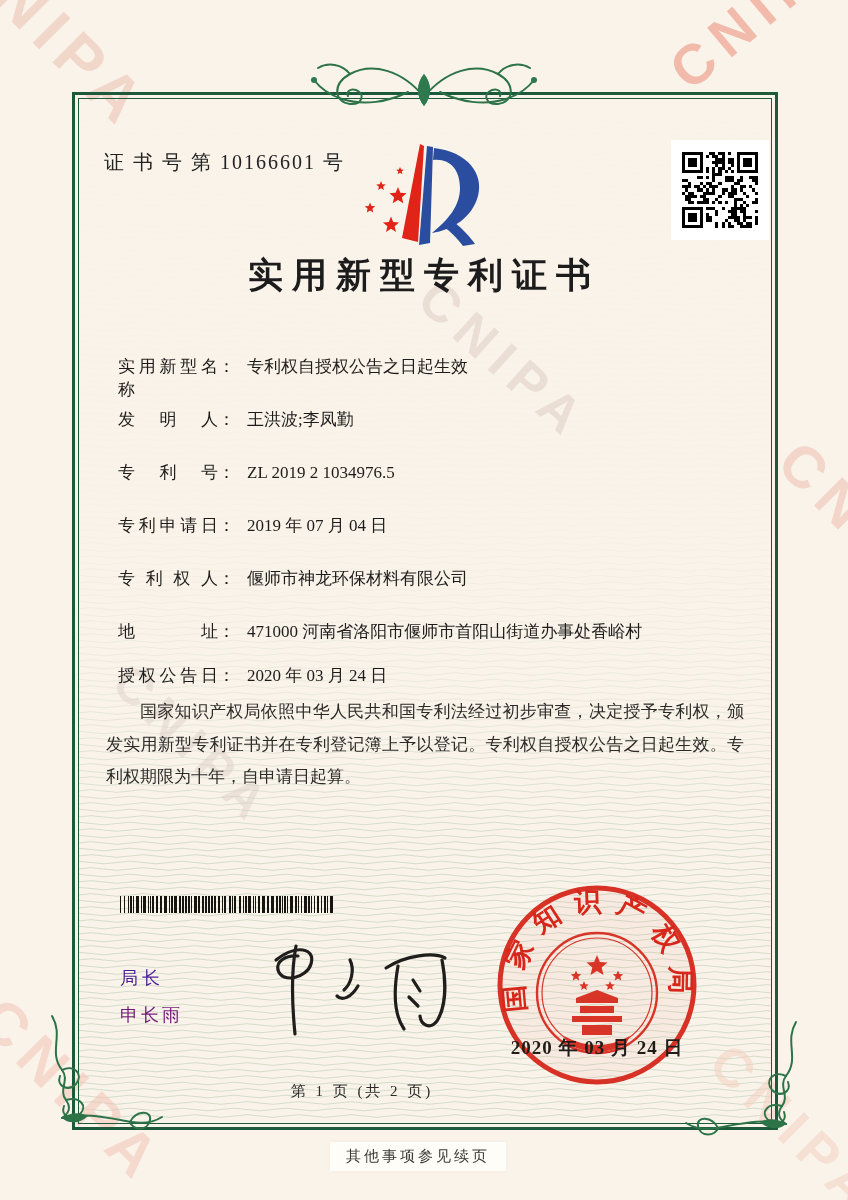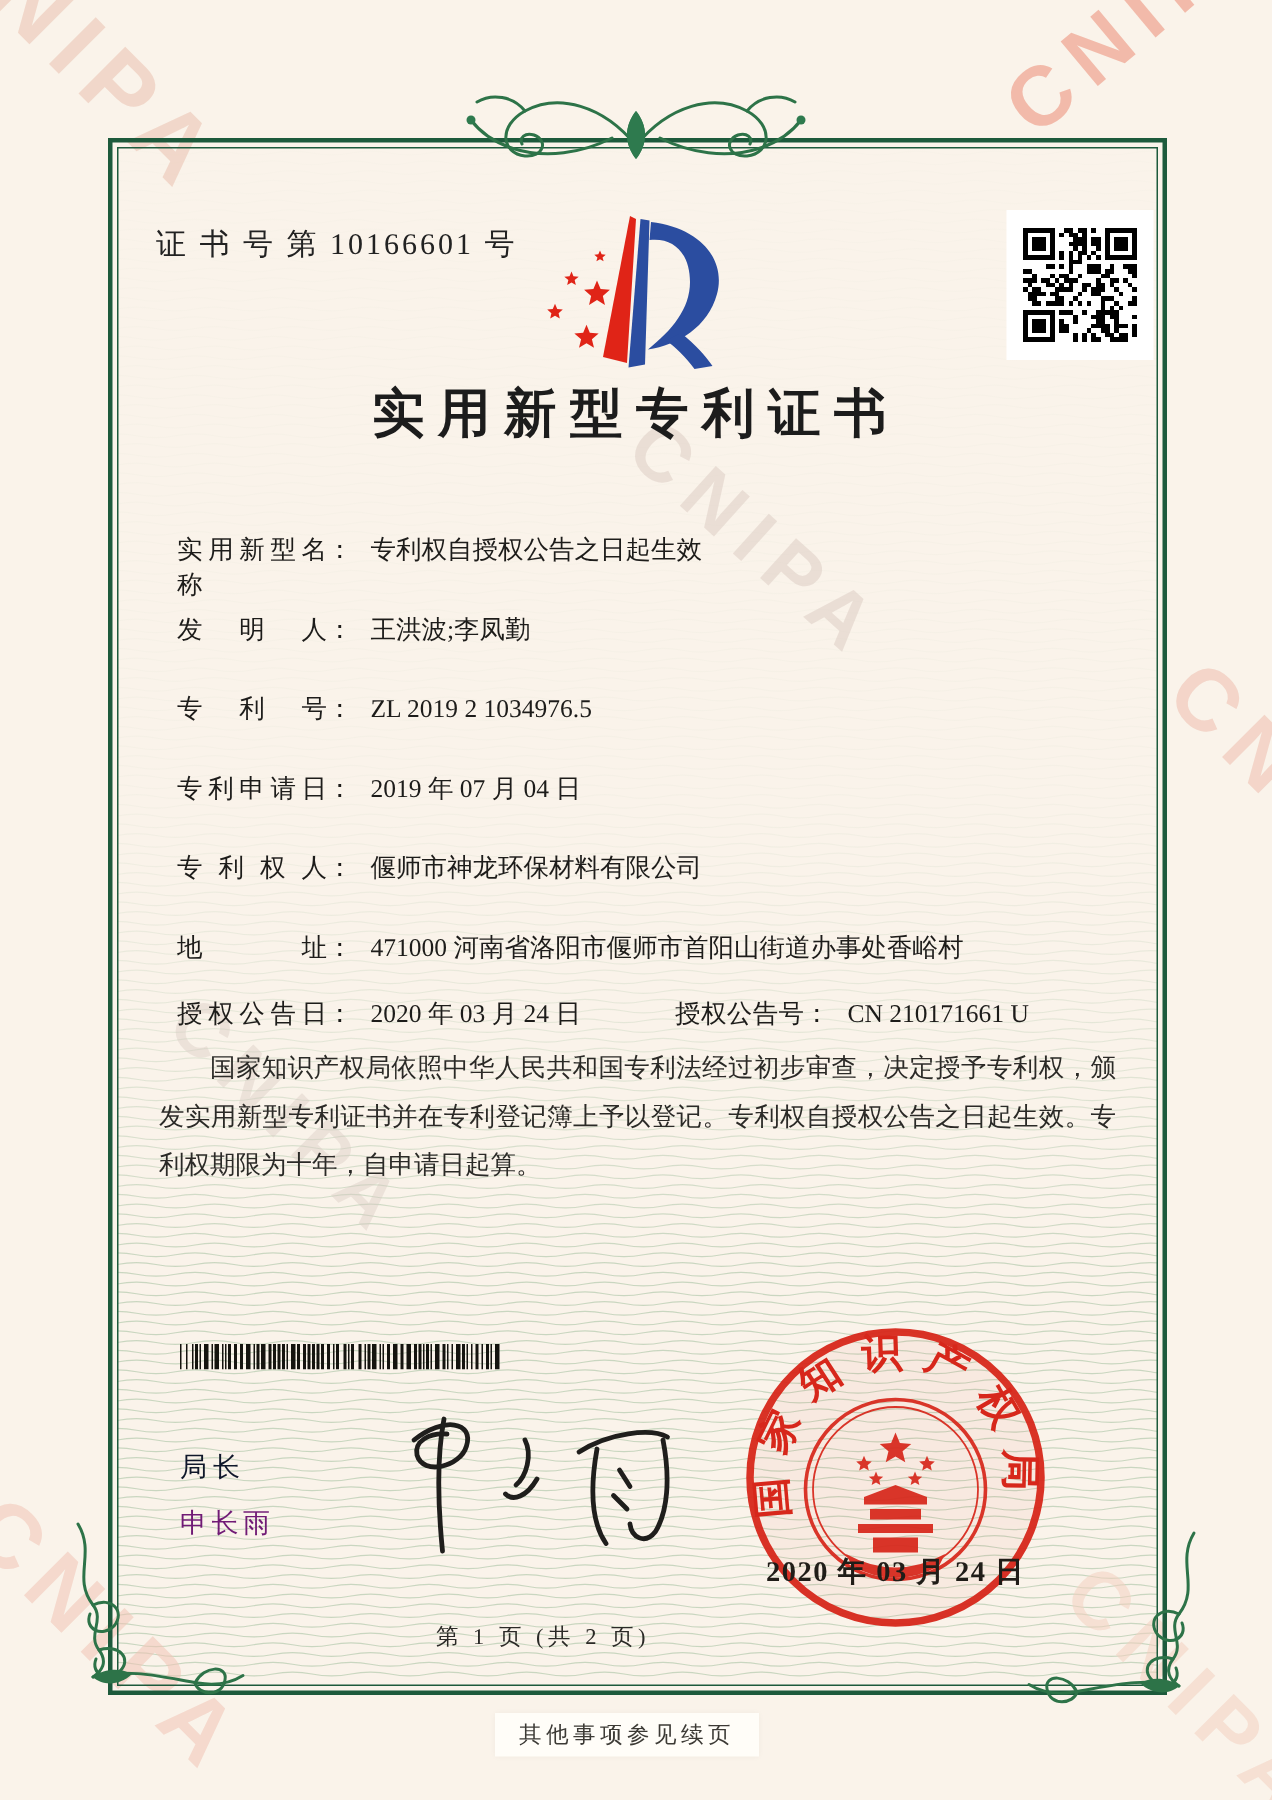--- a/index.html
+++ b/index.html
@@ -36,21 +36,21 @@
   .flabel{display:inline-block;width:100px;text-align:justify;text-align-last:justify;vertical-align:top;}
   .fval{margin-left:12px;}
   .fgroup2{position:absolute;left:332px;top:0;}
   .fgroup2 .flabel{width:86px;}
   
   .bodytxt{left:106px;top:696px;width:638px;z-index:5;font-size:17px;line-height:32.5px;
            color:#2b2a27;text-align:justify;}
   .bodytxt p{margin:0;text-indent:2em;}
   
   .barcode{left:120px;top:896px;z-index:5;}
-  .director1{left:120px;top:966px;font-size:18px;letter-spacing:4px;color:#0f172a;z-index:5;}
+  .director1{left:120px;top:966px;font-size:18px;letter-spacing:4px;color:#4c1d95;z-index:5;}
   .director2{left:120px;top:1003px;font-size:18px;letter-spacing:3px;color:#701a75;z-index:5;}
   .sig{left:238px;top:932px;z-index:6;}
   .seal{left:492px;top:878px;z-index:4;}
   .pageinfo{left:0;top:1082px;width:724px;text-align:center;font-size:15px;letter-spacing:3px;
             color:#2b2a27;z-index:5;}
   .contnote{left:330px;top:1142px;background:#fffdf8;padding:5px 16px;font-size:15px;
             letter-spacing:3px;color:#3c3a35;z-index:5;box-shadow:0 0 4px rgba(0,0,0,.04);}
   
   .orn-top{left:284px;top:50px;z-index:4;}
   .fl-bl{left:34px;top:1012px;z-index:4;}
@@ -341,23 +341,20 @@
   <span class="flabel">专利申请日</span><span>：</span><span class="fval">2019 年 07 月 04 日</span>
 </div>
 <div class="frow" style="top:567px">
   <span class="flabel">专利权人</span><span>：</span><span class="fval">偃师市神龙环保材料有限公司</span>
 </div>
 <div class="frow" style="top:620px">
   <span class="flabel">地址</span><span>：</span><span class="fval">471000 河南省洛阳市偃师市首阳山街道办事处香峪村</span>
 </div>
 <div class="frow" style="top:664px">
   <span class="flabel">授权公告日</span><span>：</span><span class="fval">2020 年 03 月 24 日</span>
-  <span class="fgroup2">
-    <span class="flabel">授权公告号</span><span>：</span><span class="fval">CN 210171661 U</span>
-  </span>
 </div>
 
 <div class="abs bodytxt">
   <p>国家知识产权局依照中华人民共和国专利法经过初步审查，决定授予专利权，颁发实用新型专利证书并在专利登记簿上予以登记。专利权自授权公告之日起生效。专利权期限为十年，自申请日起算。</p>
 </div>
 
 <svg id="bc" class="abs barcode" width="216" height="17" fill="#15140f">
     <rect x="0" y="0" width="1" height="17"></rect>
     <rect x="4" y="0" width="1" height="17"></rect>
     <rect x="8" y="0" width="1" height="17"></rect>

